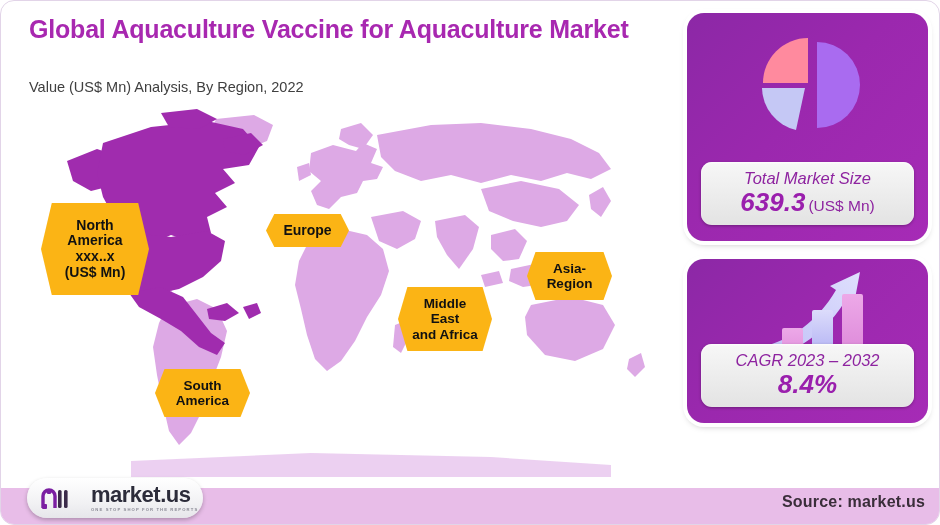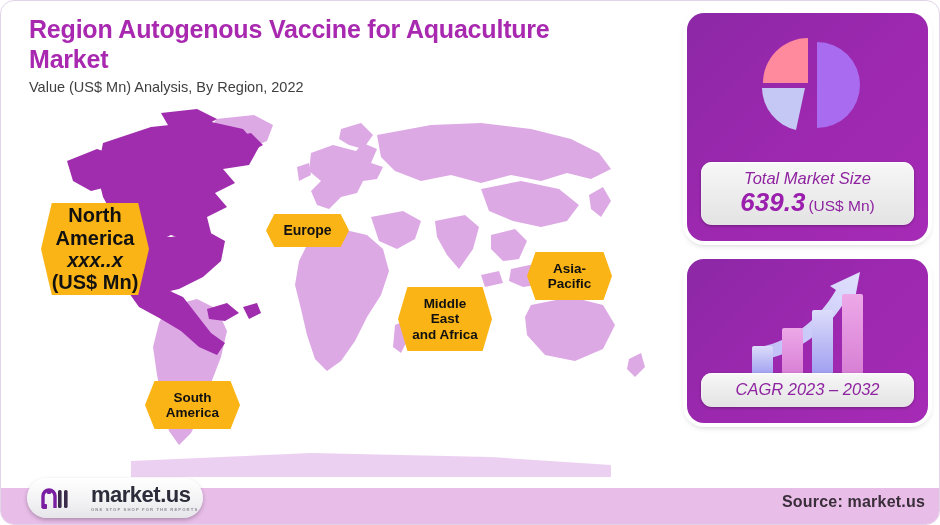--- a/index.html
+++ b/index.html
@@ -69,27 +69,27 @@
     position:absolute;
     background:#FBB415;
     color:#111111;
     font-weight:bold;
     text-align:center;
     display:flex;flex-direction:column;align-items:center;justify-content:center;
     clip-path:polygon(10% 0%,90% 0%,100% 50%,90% 100%,10% 100%,0% 50%);
     filter:drop-shadow(2px 3px 2px rgba(0,0,0,.35));
     line-height:1.12;
   }
-  .hex .it{font-style:italic;}
-
-  #hex-na{left:30px;top:94px;width:108px;height:92px;font-size:20px;}
+  .hex .it{}
+
+  #hex-na{left:30px;top:94px;width:108px;height:92px;font-size:14px;}
   #hex-eu{left:255px;top:105px;width:83px;height:33px;font-size:14px;}
   #hex-mea{left:387px;top:178px;width:94px;height:64px;font-size:13.5px;}
   #hex-ap{left:516px;top:143px;width:85px;height:48px;font-size:13.5px;}
-  #hex-sa{left:134px;top:260px;width:95px;height:48px;font-size:13.5px;margin-top:12px;}
+  #hex-sa{left:144px;top:260px;width:95px;height:48px;font-size:13.5px;}
 
   
   .card{
     position:absolute;left:686px;width:241px;
     border-radius:17px;
     background:linear-gradient(135deg,#8C28A6 0%,#9B28AE 45%,#A62BB6 100%);
     box-shadow:0 0 0 4px #ffffff, 0 3px 7px rgba(0,0,0,.28);
     box-sizing:border-box;
   }
   #card-market{top:12px;height:228px;}
@@ -119,21 +119,21 @@
   .value-unit{
     font-size:15.5px;font-style:normal;font-weight:normal;color:#8E24A0;
     margin-left:3px;
   }
 </style>
 </head>
 <body>
 
 <div id="page">
 
-  <div class="title">Region Autogenous Vaccine for Aquaculture Market</div>
+  <div class="title">Global Aquaculture Vaccine for Aquaculture Market</div>
   <div class="subtitle">Value (US$ Mn) Analysis, By Region, 2022</div>
 
   <div class="map-wrap">
     <svg viewBox="0 0 660 370" xmlns="http://www.w3.org/2000/svg">
       <g fill="#DDA9E5">
 
         <path d="M205 10 L243 6 L262 16 L256 32 L236 40 L214 34 L200 22 Z"></path>
 
         <path d="M300 44 L322 36 L345 42 L352 34 L366 40 L360 54 L372 58 L366 70
                  L352 72 L346 84 L330 88 L318 100 L306 96 L300 82 L310 72 L298 62 Z"></path>
@@ -210,21 +210,21 @@
     </div>
 
     <div class="hex" id="hex-mea">
       <span>Middle</span>
       <span>East</span>
       <span>and Africa</span>
     </div>
 
     <div class="hex" id="hex-ap">
       <span>Asia-</span>
-      <span>Pacific</span>
+      <span>Region</span>
     </div>
 
     <div class="hex" id="hex-sa">
       <span>South</span>
       <span>America</span>
     </div>
   </div>
 
   <div class="card" id="card-market">
     <div class="card-icon">
@@ -269,20 +269,21 @@
         <rect x="14" y="82" width="21" height="30" rx="2" fill="url(#gBlue)"></rect>
         <rect x="44" y="64" width="21" height="48" rx="2" fill="url(#gPink)"></rect>
         <rect x="74" y="46" width="21" height="66" rx="2" fill="url(#gBlue)"></rect>
         <rect x="104" y="30" width="21" height="82" rx="2" fill="url(#gPink)"></rect>
 
         <rect x="6" y="112" width="126" height="6" rx="3" fill="#E6E3F6"></rect>
       </svg>
     </div>
     <div class="value-box">
       <div class="value-label">CAGR 2023 – 2032</div>
+      <div class="value-main">8.4%</div>
     </div>
   </div>
 
   <div class="footer-band"></div>
 
   <div class="logo-pill">
     <svg class="logo-mark" viewBox="0 0 30 24" xmlns="http://www.w3.org/2000/svg">
       <path d="M2 22 L2 10 A6 6 0 0 1 14 10 L14 22" fill="none" stroke="#7B1FA2" stroke-width="3.4"></path>
       <circle cx="8" cy="5.5" r="2.6" fill="#7B1FA2"></circle>
       <rect x="17" y="4" width="3.6" height="18" rx="1.6" fill="#3B2B4A"></rect>

